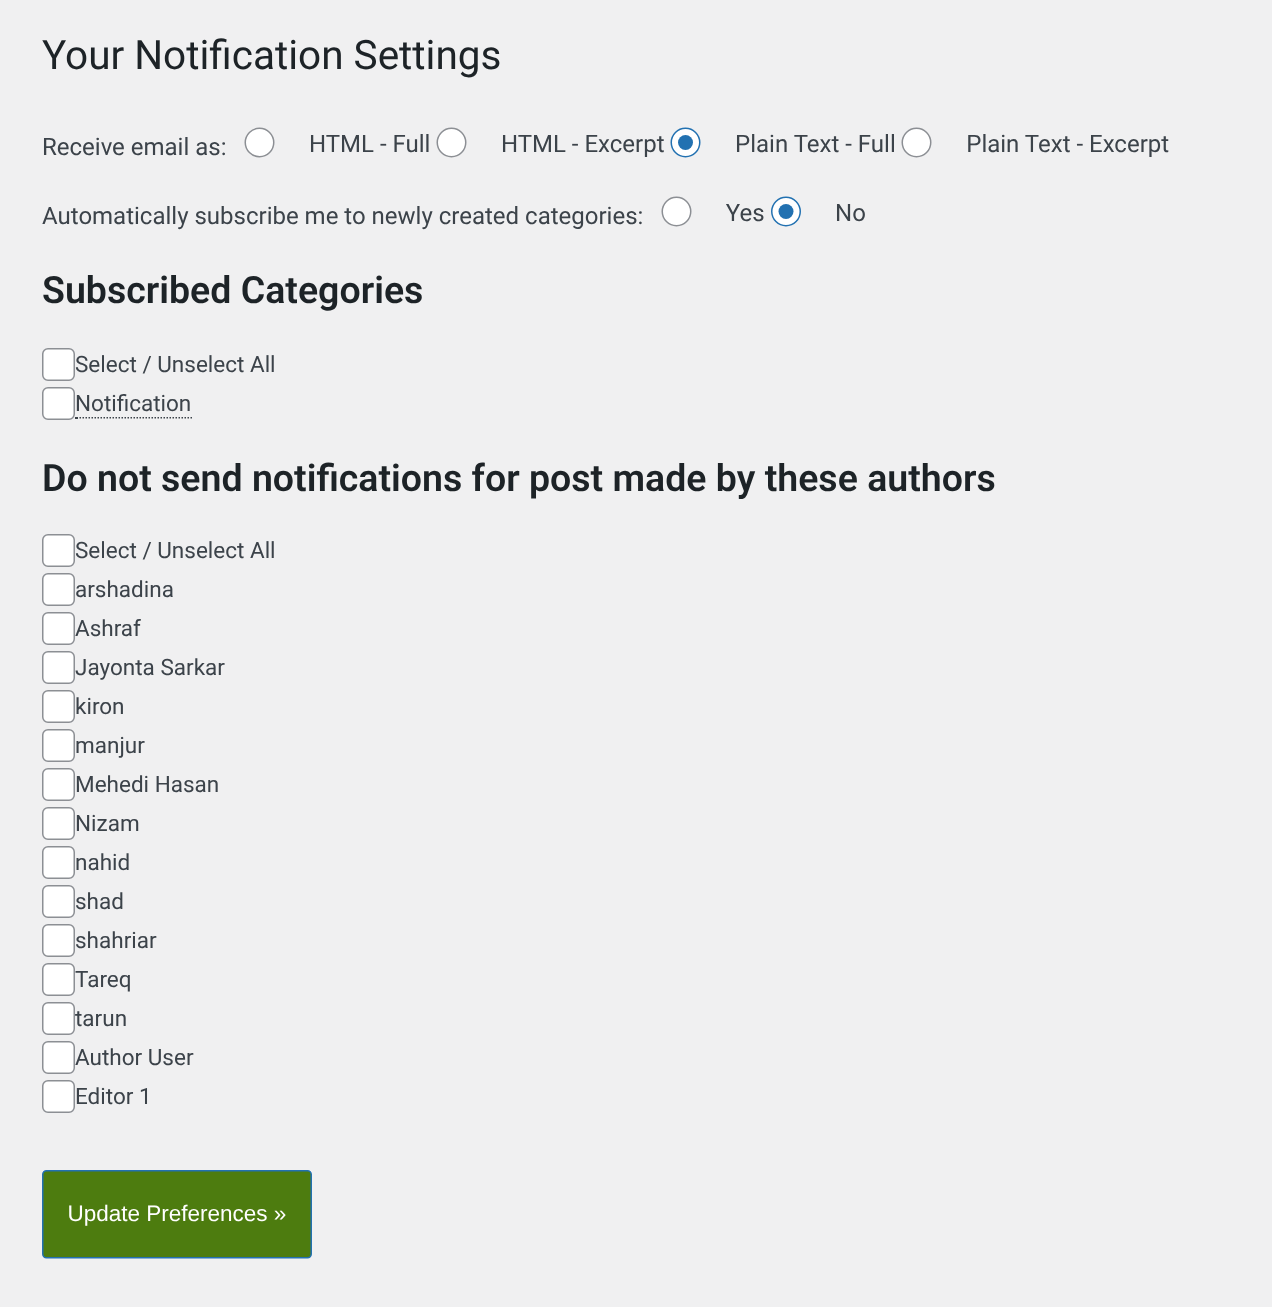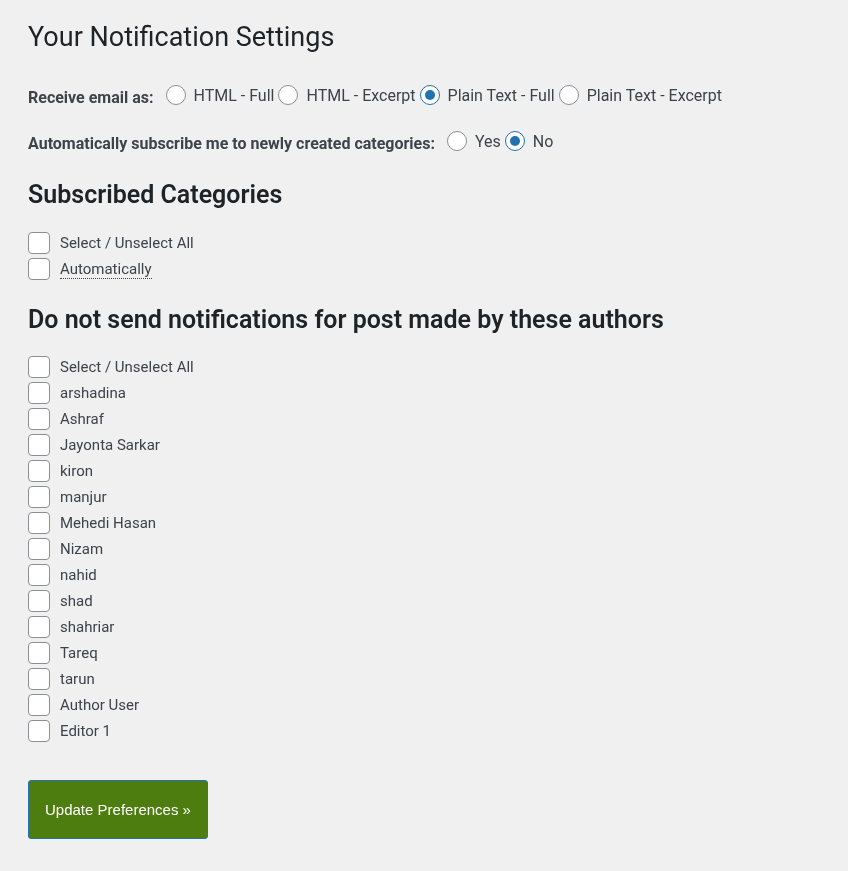--- a/index.html
+++ b/index.html
@@ -30,26 +30,25 @@
     .row {
       display: flex;
       align-items: center;
       gap: 12px;
       margin-bottom: 22px;
       flex-wrap: wrap;
     }
     .row-label {
       font-size: 16px;
       color: #3c434a;
-      font-weight: bold;
     }
     .radio-option {
       display: inline-flex;
       align-items: center;
-      gap: 8px;
+      gap: 23px;
       margin-right: 4px;
     }
     .radio-option label {
       font-size: 16px;
       color: #3c434a;
       cursor: pointer;
     }
     input[type="radio"] {
       appearance: none;
       width: 20px;
@@ -90,21 +89,20 @@
       margin-bottom: 20px;
     }
     .checkbox-list {
       display: flex;
       flex-direction: column;
       gap: 4px;
     }
     .checkbox-item {
       display: flex;
       align-items: center;
-      gap: 10px;
     }
     .checkbox-item label {
       font-size: 15px;
       color: #3c434a;
       cursor: pointer;
     }
     .dotted-underline {
       border-bottom: 1px dotted #3c434a;
     }
     .submit-area {
@@ -156,21 +154,21 @@
 <h2 class="section-heading">Subscribed Categories</h2>
 
 <div class="checkbox-list">
   <div class="checkbox-item">
     <input type="checkbox" style="">
     <label>Select / Unselect All</label>
   </div>
   <div id="category-items" class="checkbox-list">
       <div class="checkbox-item">
         <input type="checkbox" style="">
-        <label><span class="dotted-underline">Automatically</span></label>
+        <label><span class="dotted-underline">Notification</span></label>
       </div>
     </div>
 </div>
 
 <h2 class="section-heading">Do not send notifications for post made by these authors</h2>
 
 <div class="checkbox-list">
   <div class="checkbox-item">
     <input type="checkbox" style="">
     <label>Select / Unselect All</label>

